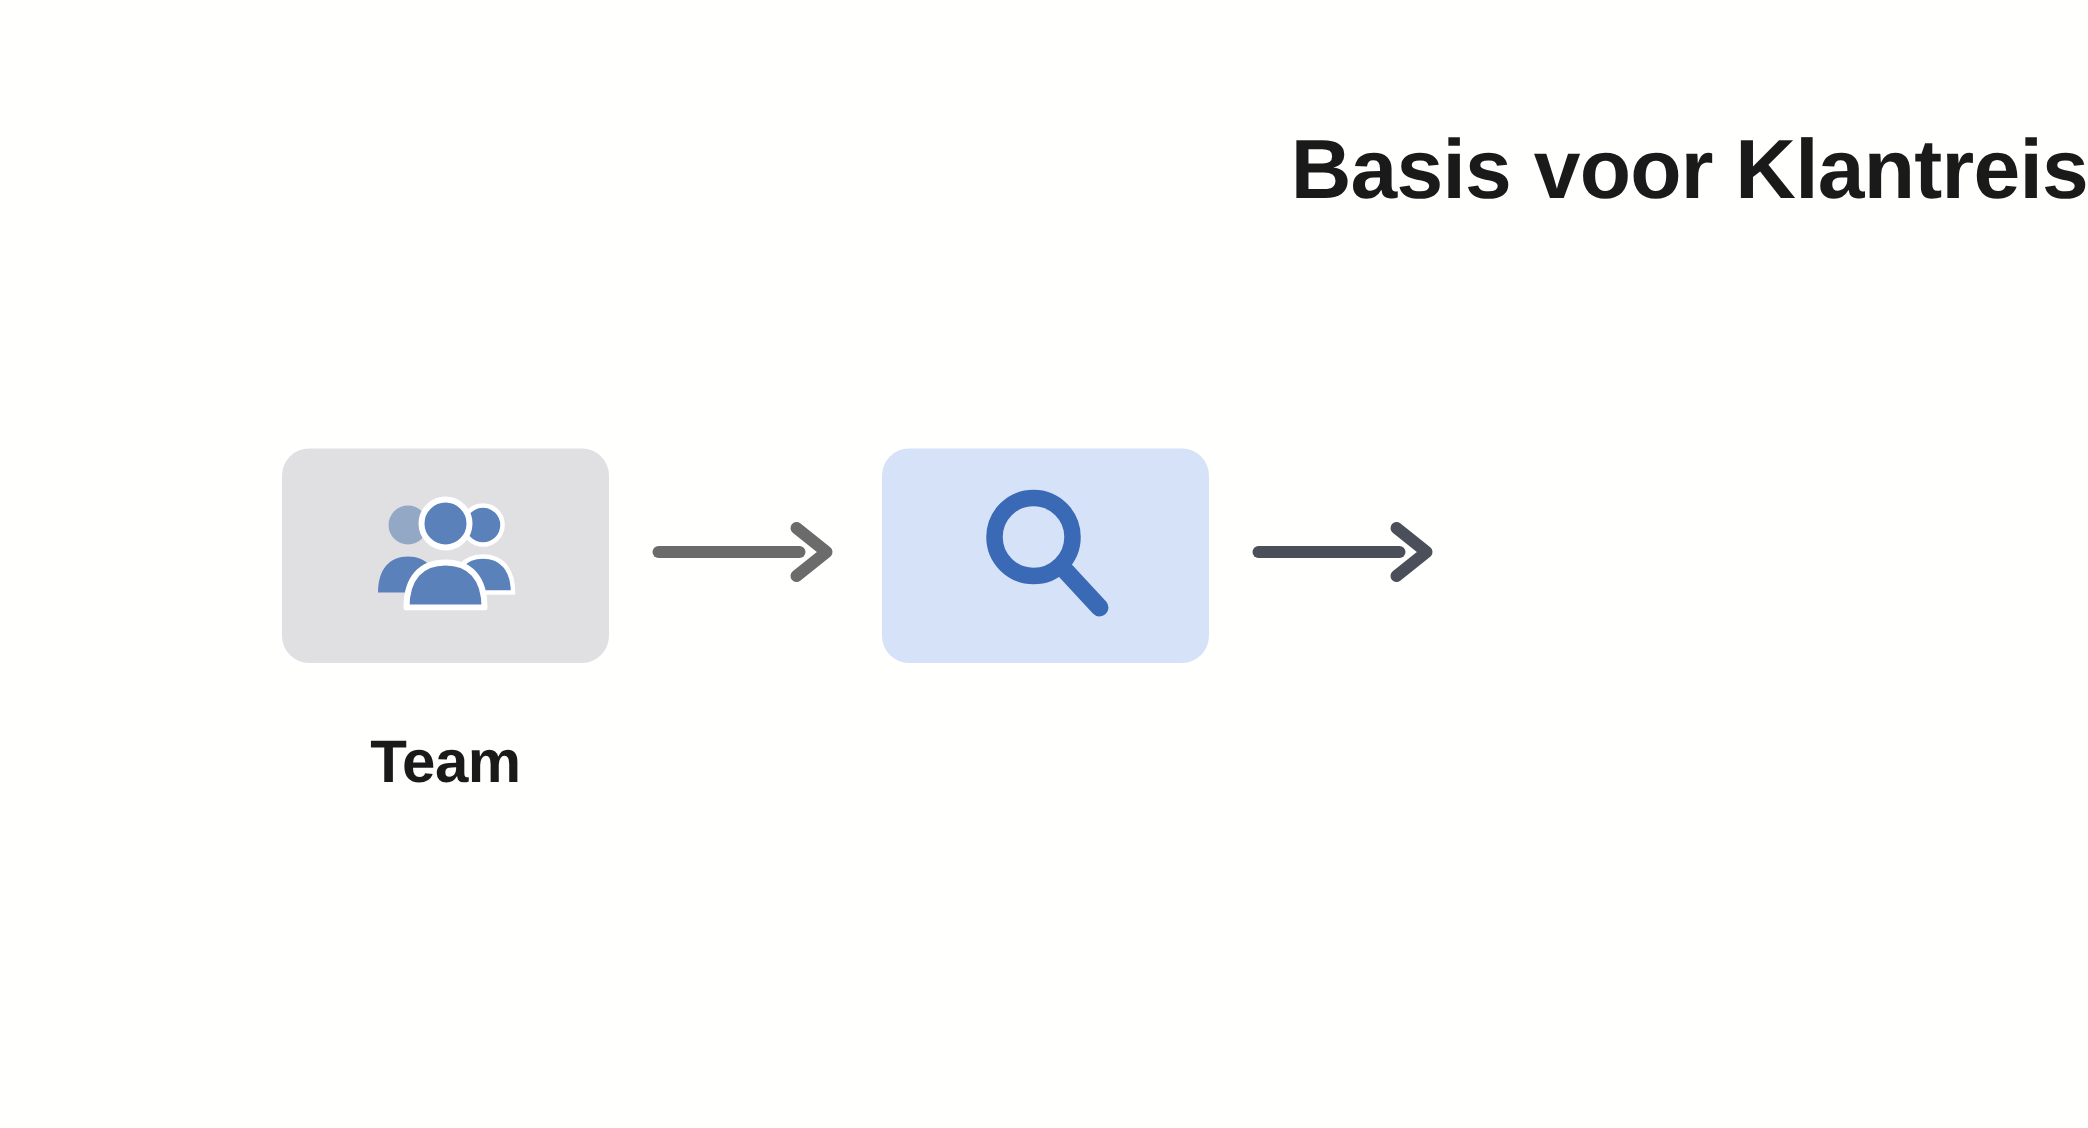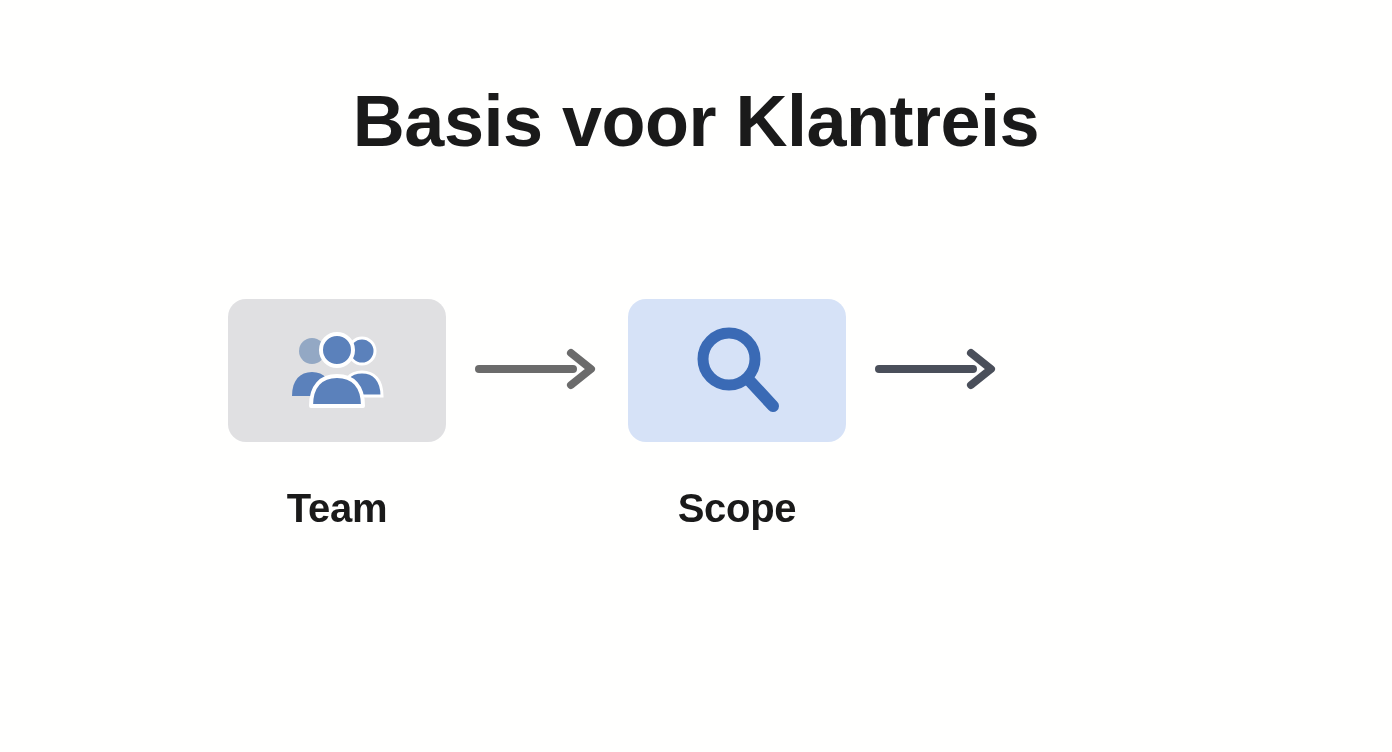--- a/index.html
+++ b/index.html
@@ -13,39 +13,38 @@
     font-family: "Liberation Sans", sans-serif;
     overflow: hidden;
     position: relative;
   }
 
   #page-title {
     position: absolute;
     top: 82px;
     left: 0;
     width: 1392px;
-    text-align: center;
-    font-size: 72px;
+    text-align: right;
+    font-size: 56px;
     font-weight: bold;
     color: #1a1a1a;
     letter-spacing: -0.5px;
     line-height: 1.1;
   }
 
   #flow {
     position: absolute;
     top: 299px;
     left: 0;
     width: 1176px;
     height: 250px;
     display: flex;
     flex-direction: row;
     align-items: flex-start;
     justify-content: center;
-    padding-left: 40px;
   }
 
   .step {
     width: 218px;
     display: flex;
     flex-direction: column;
     align-items: center;
     flex: 0 0 auto;
   }
 
@@ -119,21 +118,20 @@
 
   <div class="step">
     <div class="card active">
       <span class="icon">
         <svg width="96" height="96" viewBox="0 0 96 96" xmlns="http://www.w3.org/2000/svg">
           <circle cx="40" cy="38" r="26" fill="none" stroke="#3a6ab5" stroke-width="11"></circle>
           <line x1="59" y1="58" x2="84" y2="85" stroke="#3a6ab5" stroke-width="12" stroke-linecap="round"></line>
         </svg>
       </span>
     </div>
-    <div class="step-label">Scope</div>
   </div>
 
   <div class="arrow">
     <span>
       <svg width="128" height="44" viewBox="0 0 128 44" xmlns="http://www.w3.org/2000/svg">
         <line x1="6" y1="22" x2="100" y2="22" stroke="#4a4f5a" stroke-width="8" stroke-linecap="round"></line>
         <polyline points="98,6 118,22 98,38" fill="none" stroke="#4a4f5a" stroke-width="8" stroke-linecap="round" stroke-linejoin="round"></polyline>
       </svg>
     </span>
   </div>

